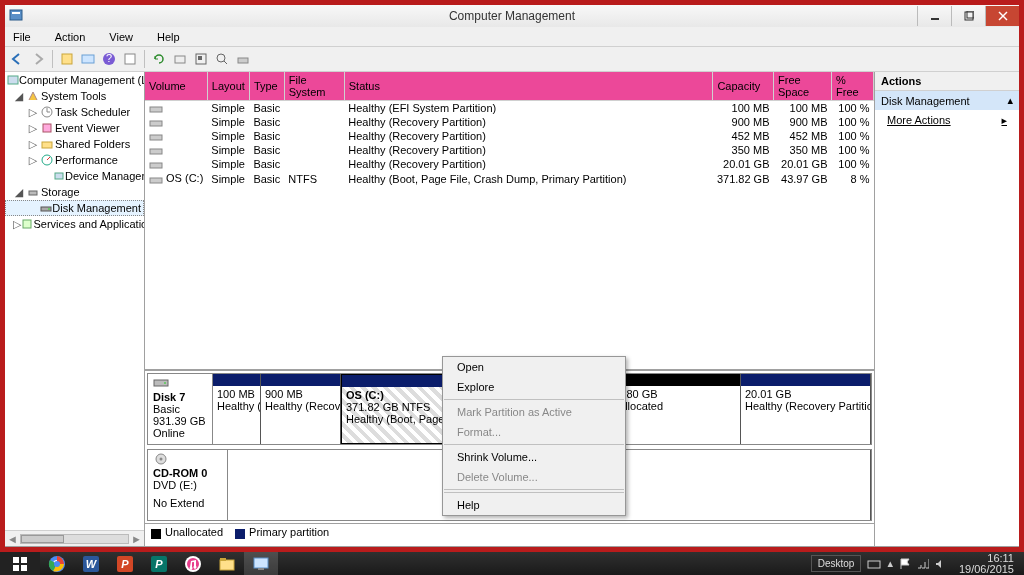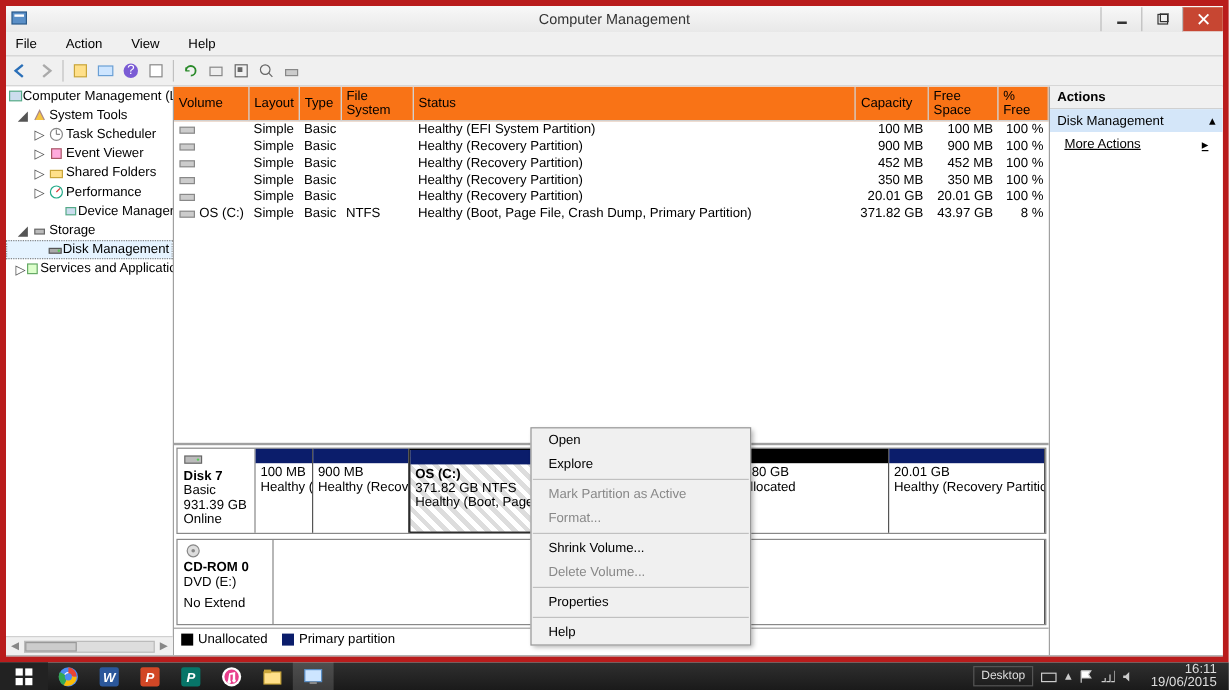--- a/index.html
+++ b/index.html
@@ -20,21 +20,21 @@
 .tree { width: 140px; border-right: 1px solid #a0a0a0; background: #fff; display:flex; flex-direction:column; }
 .tree-content{flex:1; overflow:hidden;}
 .tree-row { display: flex; align-items: center; height: 16px; padding: 0 2px; white-space: nowrap; }
 .tree-row .exp { width: 12px; text-align: center; color: #555; }
 .tree-row .ico { width: 16px; display: flex; justify-content: center; }
 .tree-row.sel { background: #e5f3ff; border: 1px dotted #888; }
 .tree-scroll { height:16px; border-top:1px solid #d0d0d0; background:#f0f0f0; display:flex; align-items:center; justify-content:space-between; padding:0 2px; color:#888;}
 .main { flex: 1; display: flex; flex-direction: column; border-right: 1px solid #a0a0a0; overflow:hidden; }
 .vols { flex:1; }
 .vols table { border-collapse: collapse; width: 100%; }
-.vols th { background: #f97316; border-right: 1px solid #d0d0d0; border-bottom: 1px solid #d0d0d0; padding: 2px 4px; text-align: left; font-weight: normal; height: 18px; }
+.vols th { background: #ec4899; border-right: 1px solid #d0d0d0; border-bottom: 1px solid #d0d0d0; padding: 2px 4px; text-align: left; font-weight: normal; height: 18px; }
 .vols td { padding: 1px 4px; white-space: nowrap; height: 14px; }
 .vols .num { text-align: right; }
 .graphical { height: 177px; border-top: 2px solid #a0a0a0; display: flex; flex-direction: column; }
 .diskrow { display: flex; border: 1px solid #888; margin: 2px; height: 72px; }
 .diskhead { width: 80px; border-right: 1px solid #888; padding: 3px 5px; display: flex; flex-direction: column; }
 .diskhead .dn { font-weight: bold; }
 .diskhead .ico { margin-bottom:2px;}
 .parts { flex: 1; display: flex; }
 .part { border-right: 1px solid #555; display: flex; flex-direction: column; min-width: 0; }
 .part .bar { height: 12px; }
@@ -447,21 +447,20 @@
 <div class="ctxmenu">
   <div class="mi">Open</div>
   <div class="mi">Explore</div>
   <hr>
   <div class="mi disabled">Mark Partition as Active</div>
   <div class="mi disabled">Format...</div>
   <hr>
   <div class="mi">Shrink Volume...</div>
   <div class="mi disabled">Delete Volume...</div>
   <hr>
-  <div class="mi">Properties</div>
   <hr>
   <div class="mi">Help</div>
 </div>
 
 <div class="taskbar">
   <div class="start">
       <svg width="16" height="16">
         <rect x="1" y="1" width="6" height="6" fill="#fff"></rect>
         <rect x="9" y="1" width="6" height="6" fill="#fff"></rect>
         <rect x="1" y="9" width="6" height="6" fill="#fff"></rect>

